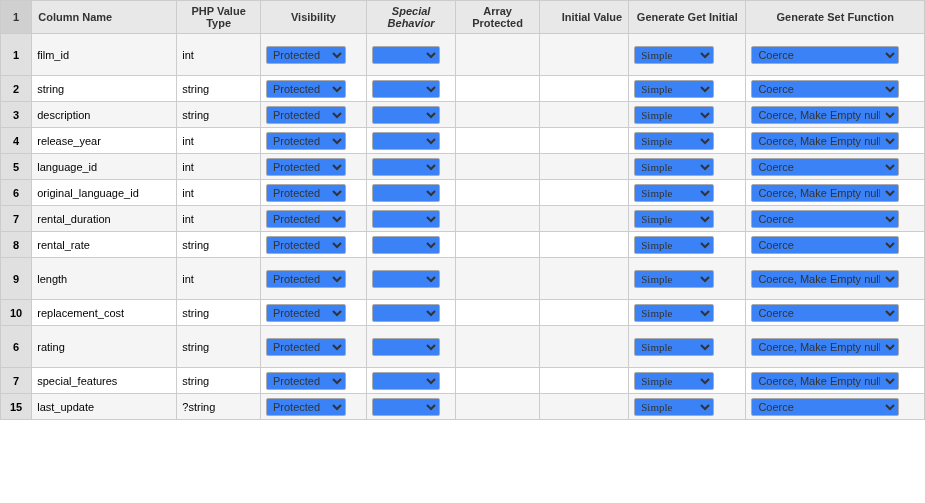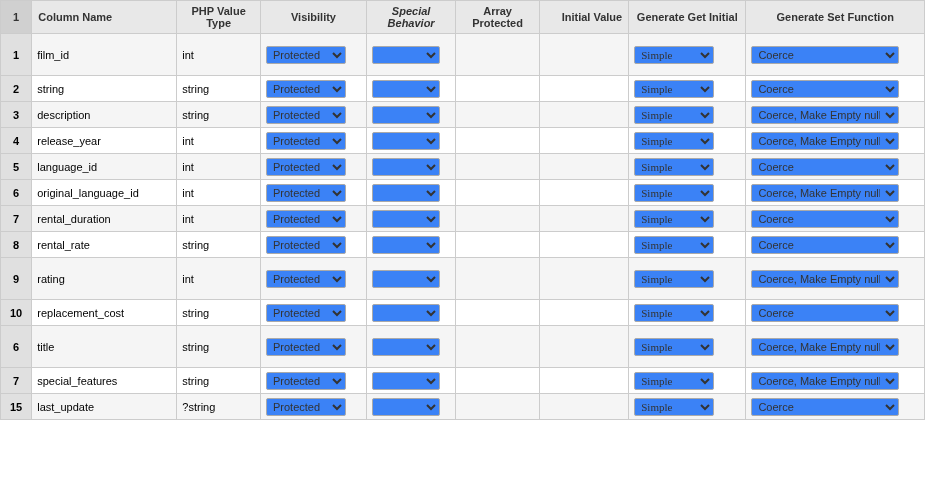--- a/index.html
+++ b/index.html
@@ -174,21 +174,21 @@
           <td>string</td>
           <td><select class="visibility-sel"><option value="Protected">Protected</option><option value="Public">Public</option><option value="Private">Private</option></select></td>
           <td><select class="behavior-sel"><option value=""></option><option value="Serialized">Serialized</option><option value="JSON">JSON</option></select></td>
           <td></td>
           <td></td>
           <td><select class="generate-get-sel"><option value="Simple">Simple</option><option value="None">None</option><option value="Clone">Clone</option></select></td>
           <td><select class="generate-set-sel"><option value="Coerce">Coerce</option><option value="Coerce, Make Empty null">Coerce, Make Empty null</option><option value="None">None</option><option value="Clone">Clone</option></select></td>
         </tr>
         <tr class="row-even row-tall">
           <td class="num-col">9</td>
-          <td>rating</td>
+          <td>length</td>
           <td>int</td>
           <td><select class="visibility-sel"><option value="Protected">Protected</option><option value="Public">Public</option><option value="Private">Private</option></select></td>
           <td><select class="behavior-sel"><option value=""></option><option value="Serialized">Serialized</option><option value="JSON">JSON</option></select></td>
           <td></td>
           <td></td>
           <td><select class="generate-get-sel"><option value="Simple">Simple</option><option value="None">None</option><option value="Clone">Clone</option></select></td>
           <td><select class="generate-set-sel"><option value="Coerce">Coerce</option><option value="Coerce, Make Empty null" selected="">Coerce, Make Empty null</option><option value="None">None</option><option value="Clone">Clone</option></select></td>
         </tr>
         <tr class="row-odd row-normal">
           <td class="num-col">10</td>
@@ -196,21 +196,21 @@
           <td>string</td>
           <td><select class="visibility-sel"><option value="Protected">Protected</option><option value="Public">Public</option><option value="Private">Private</option></select></td>
           <td><select class="behavior-sel"><option value=""></option><option value="Serialized">Serialized</option><option value="JSON">JSON</option></select></td>
           <td></td>
           <td></td>
           <td><select class="generate-get-sel"><option value="Simple">Simple</option><option value="None">None</option><option value="Clone">Clone</option></select></td>
           <td><select class="generate-set-sel"><option value="Coerce">Coerce</option><option value="Coerce, Make Empty null">Coerce, Make Empty null</option><option value="None">None</option><option value="Clone">Clone</option></select></td>
         </tr>
         <tr class="row-even row-tall">
           <td class="num-col">6</td>
-          <td>title</td>
+          <td>rating</td>
           <td>string</td>
           <td><select class="visibility-sel"><option value="Protected">Protected</option><option value="Public">Public</option><option value="Private">Private</option></select></td>
           <td><select class="behavior-sel"><option value=""></option><option value="Serialized">Serialized</option><option value="JSON">JSON</option></select></td>
           <td></td>
           <td></td>
           <td><select class="generate-get-sel"><option value="Simple">Simple</option><option value="None">None</option><option value="Clone">Clone</option></select></td>
           <td><select class="generate-set-sel"><option value="Coerce">Coerce</option><option value="Coerce, Make Empty null" selected="">Coerce, Make Empty null</option><option value="None">None</option><option value="Clone">Clone</option></select></td>
         </tr>
         <tr class="row-odd row-normal">
           <td class="num-col">7</td>

